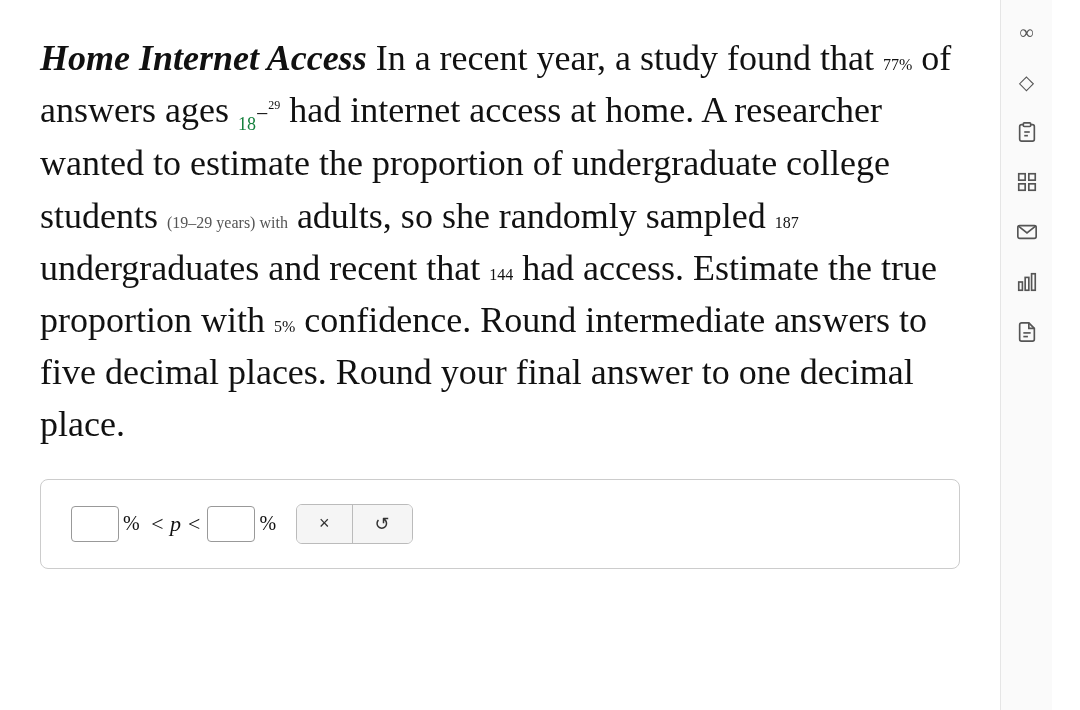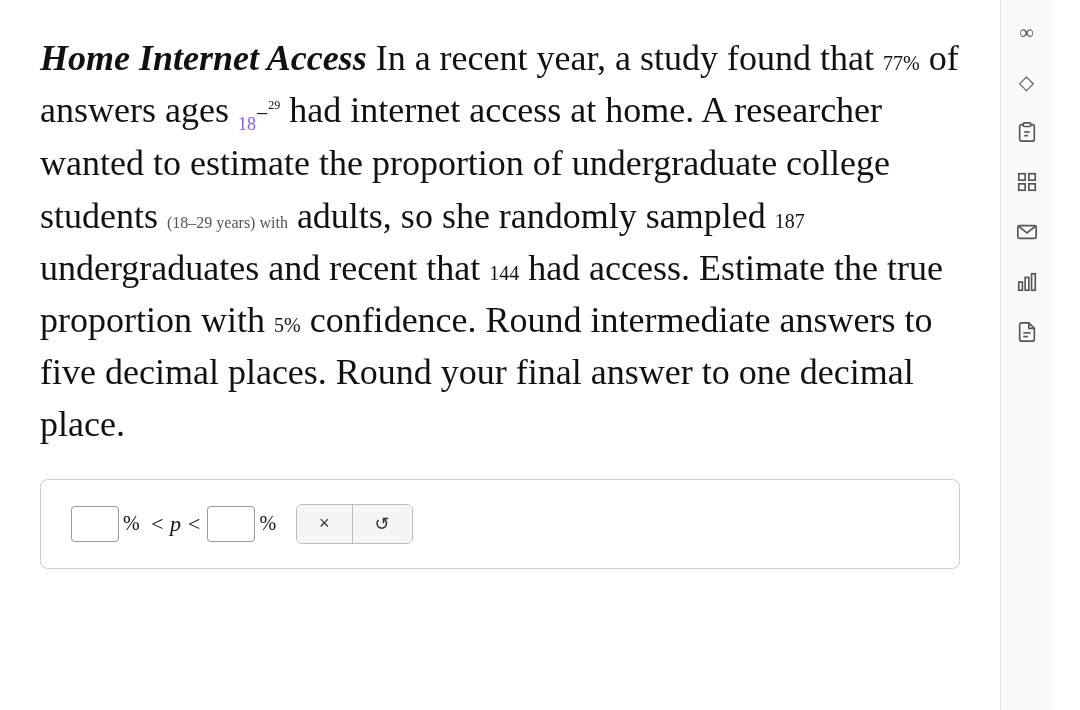--- a/index.html
+++ b/index.html
@@ -29,30 +29,30 @@
       line-height: 1.45;
       color: #111111;
     }
 
     .bold {
       font-weight: bold;
       font-style: italic;
     }
 
     .inline-small {
-      font-size: 20px;
+      font-size: 16px;
       font-weight: normal;
       vertical-align: baseline;
       color: #111111;
     }
 
     .inline-sub {
       font-size: 18px;
       vertical-align: sub;
-      color: #8b5cf6;
+      color: #15803d;
     }
 
     .inline-sup {
       font-size: 12px;
       vertical-align: super;
       color: #111111;
     }
 
     .inline-tiny {
       font-size: 16px;
@@ -154,21 +154,21 @@
   <div class="problem-text">
     <span class="bold">Home Internet Access</span>
     <span> </span>
     <span>In a recent year, a study found that</span>
     <span> </span>
     <span class="inline-small">77%</span>
     <span>of answers ages</span>
     <span> </span>
     <span class="inline-sub">18</span><span class="dash-sup">−</span><span class="inline-sup">29</span>
     <span>had internet access at home. A researcher wanted to estimate the proportion of undergraduate college students</span>
-    <span class="inline-tiny">(18–29 years) with</span>
+    <span class="inline-tiny">(19–29 years) with</span>
     <span>adults, so she randomly sampled</span>
     <span class="inline-small">187</span>
     <span>undergraduates and recent that</span>
     <span class="inline-small">144</span>
     <span>had access. Estimate the true proportion with</span>
     <span class="inline-small">5%</span>
     <span>confidence. Round intermediate answers to five decimal places. Round your final answer to one decimal place.</span>
   </div>
 
   <div class="answer-box">

